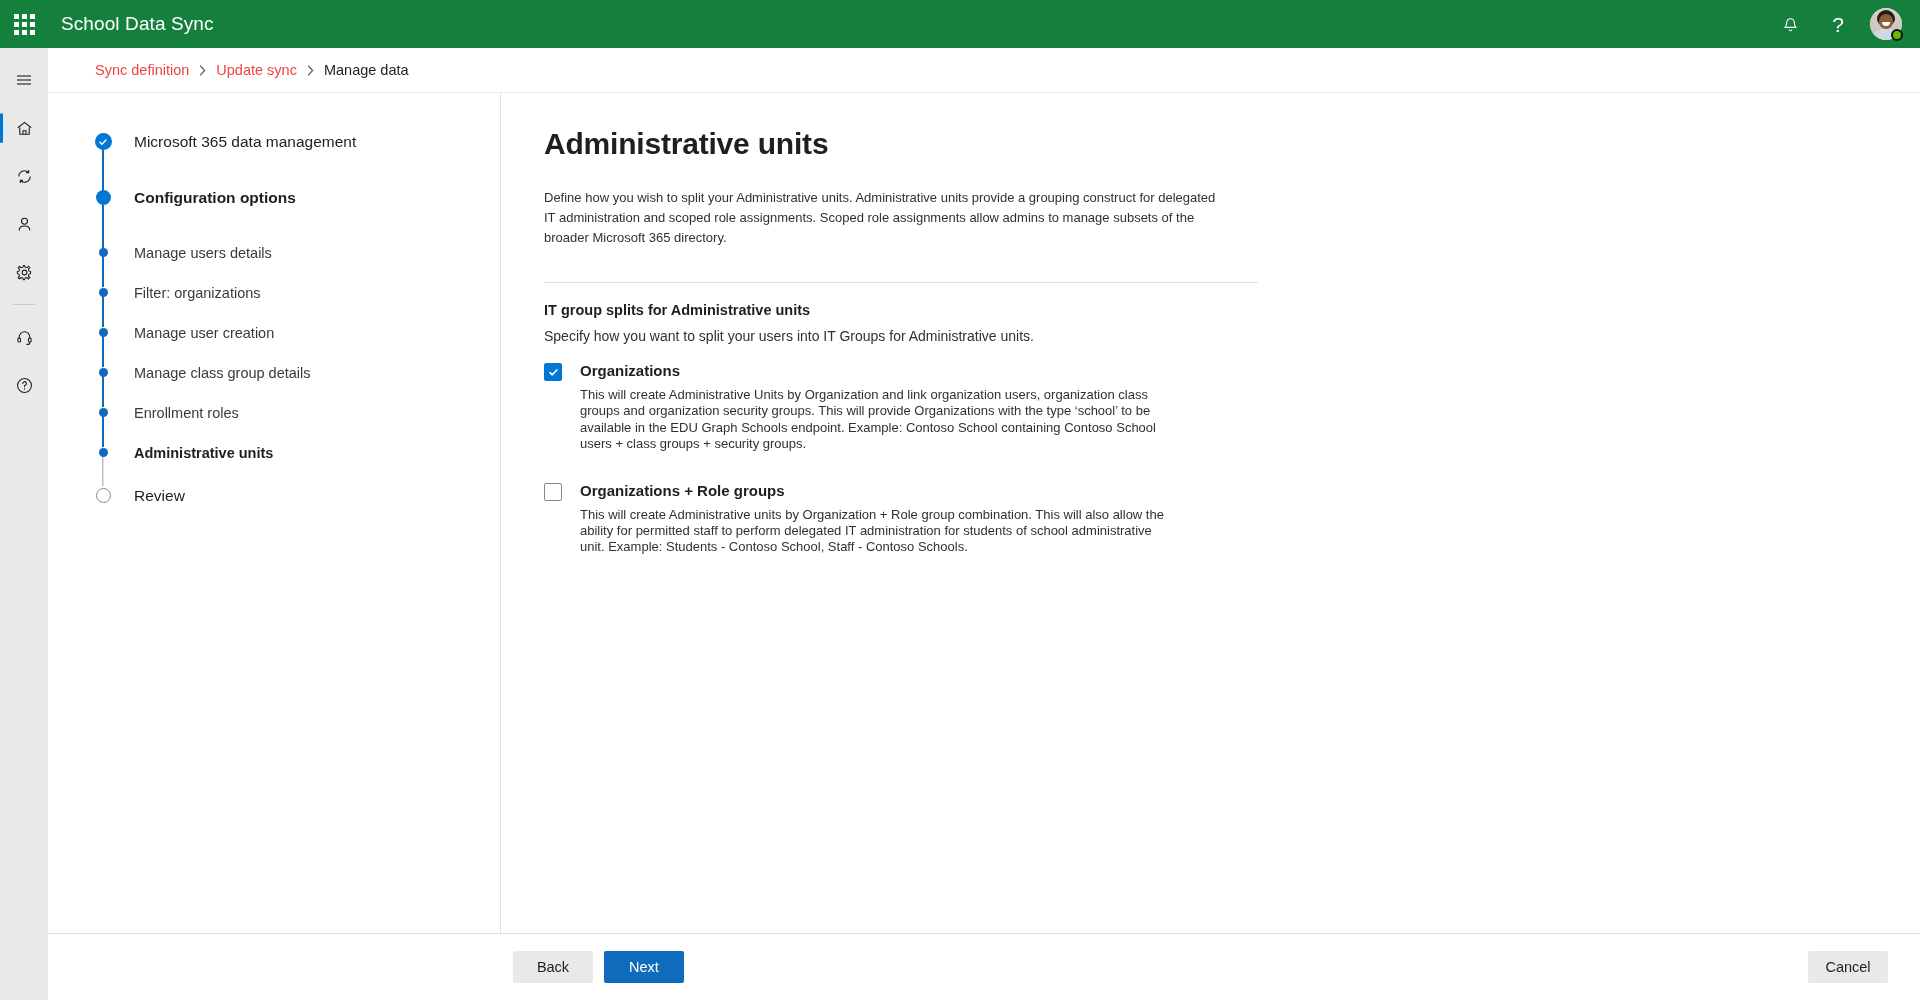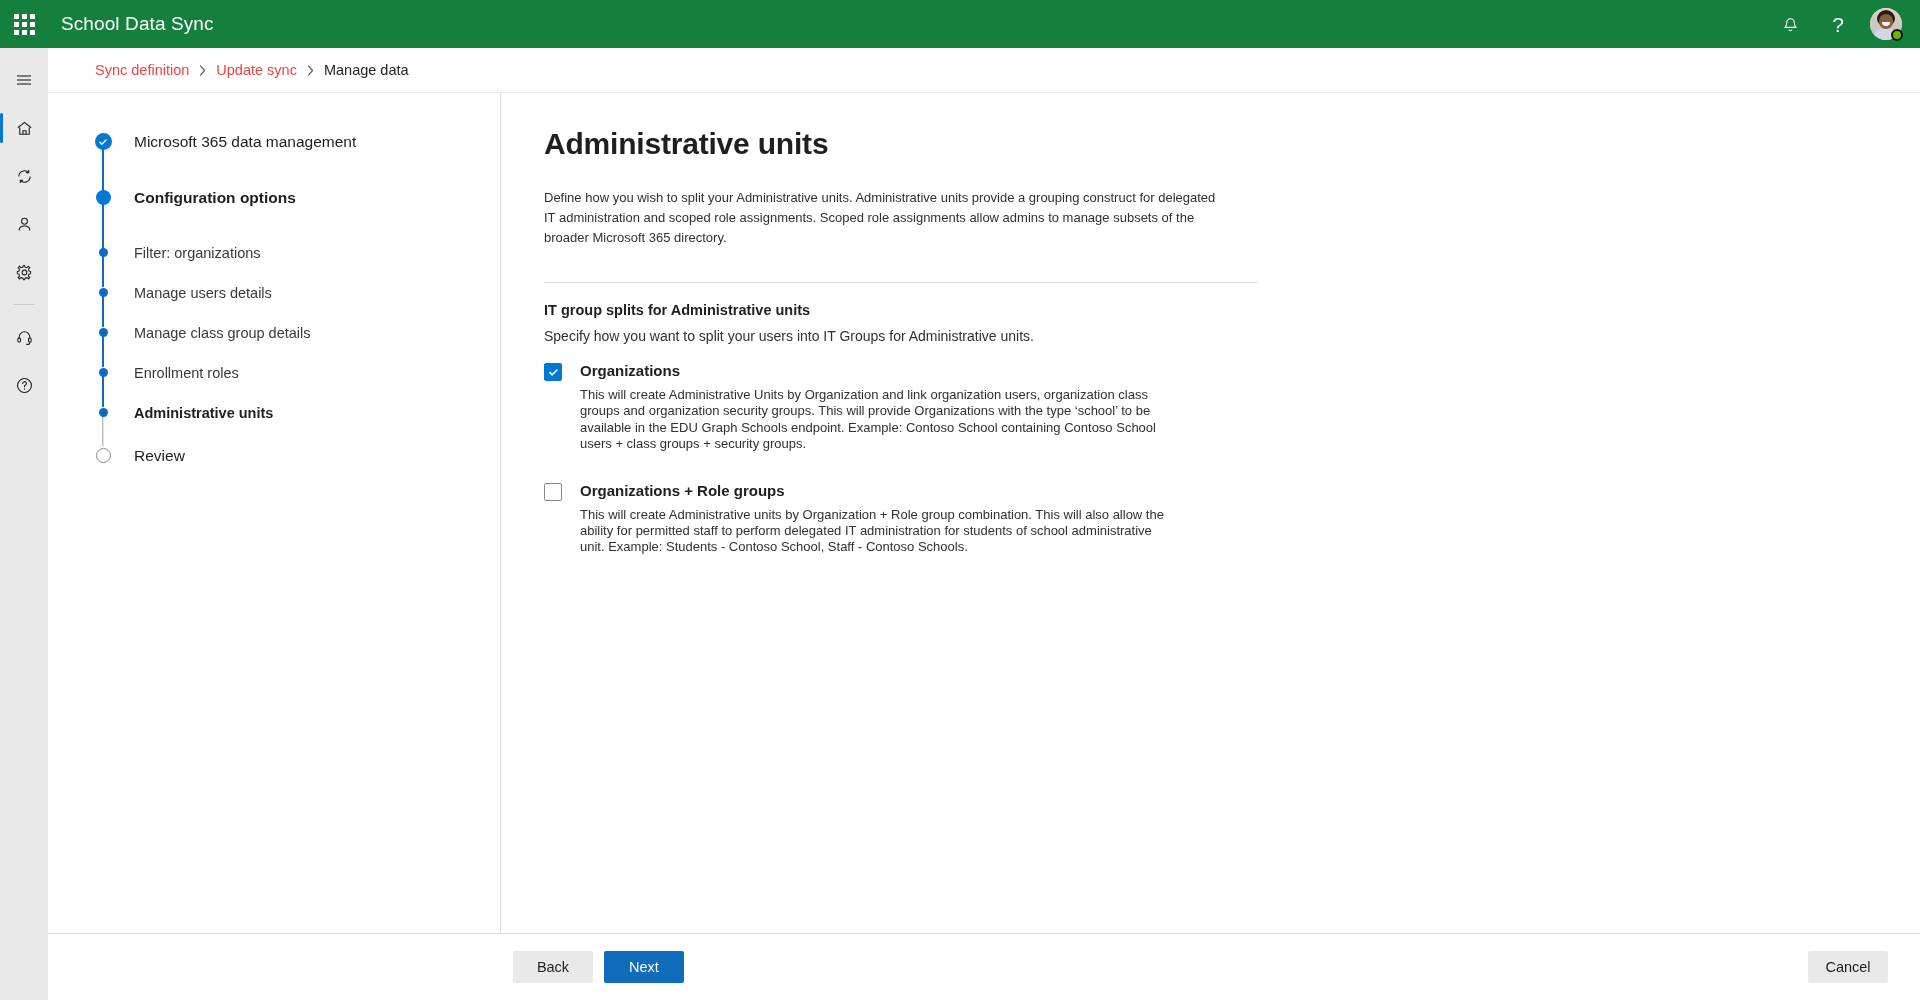--- a/index.html
+++ b/index.html
@@ -388,36 +388,43 @@
     </div>
 
     <div class="step s1">
       <div class="step-marker">
         <div class="connector" style="top:16px;height:46px;"></div>
         <div class="dot-current"></div>
       </div>
       <div class="step-label big bold">Configuration options</div>
     </div>
 
-    <div class="step s2">
+    <div class="step s3">
       <div class="step-marker">
         <div class="connector" style="top:12px;height:33px;"></div>
         <div class="dot-small"></div>
       </div>
-      <div class="step-label">Filter: organizations</div>
-    </div>
-
-    <div class="step s3">
+      <div class="step-label">Manage users details</div>
+    </div>
+
+    <div class="step s2">
       <div class="step-marker">
         <div class="connector" style="top:12px;height:33px;"></div>
         <div class="dot-small"></div>
       </div>
-      <div class="step-label">Manage users details</div>
-    </div>
-
+      <div class="step-label">Filter: organizations</div>
+    </div>
+
+    <div class="step s4">
+      <div class="step-marker">
+        <div class="connector" style="top:12px;height:33px;"></div>
+        <div class="dot-small"></div>
+      </div>
+      <div class="step-label">Manage user creation</div>
+    </div>
 
     <div class="step s5">
       <div class="step-marker">
         <div class="connector" style="top:12px;height:33px;"></div>
         <div class="dot-small"></div>
       </div>
       <div class="step-label">Manage class group details</div>
     </div>
 
     <div class="step s6">

